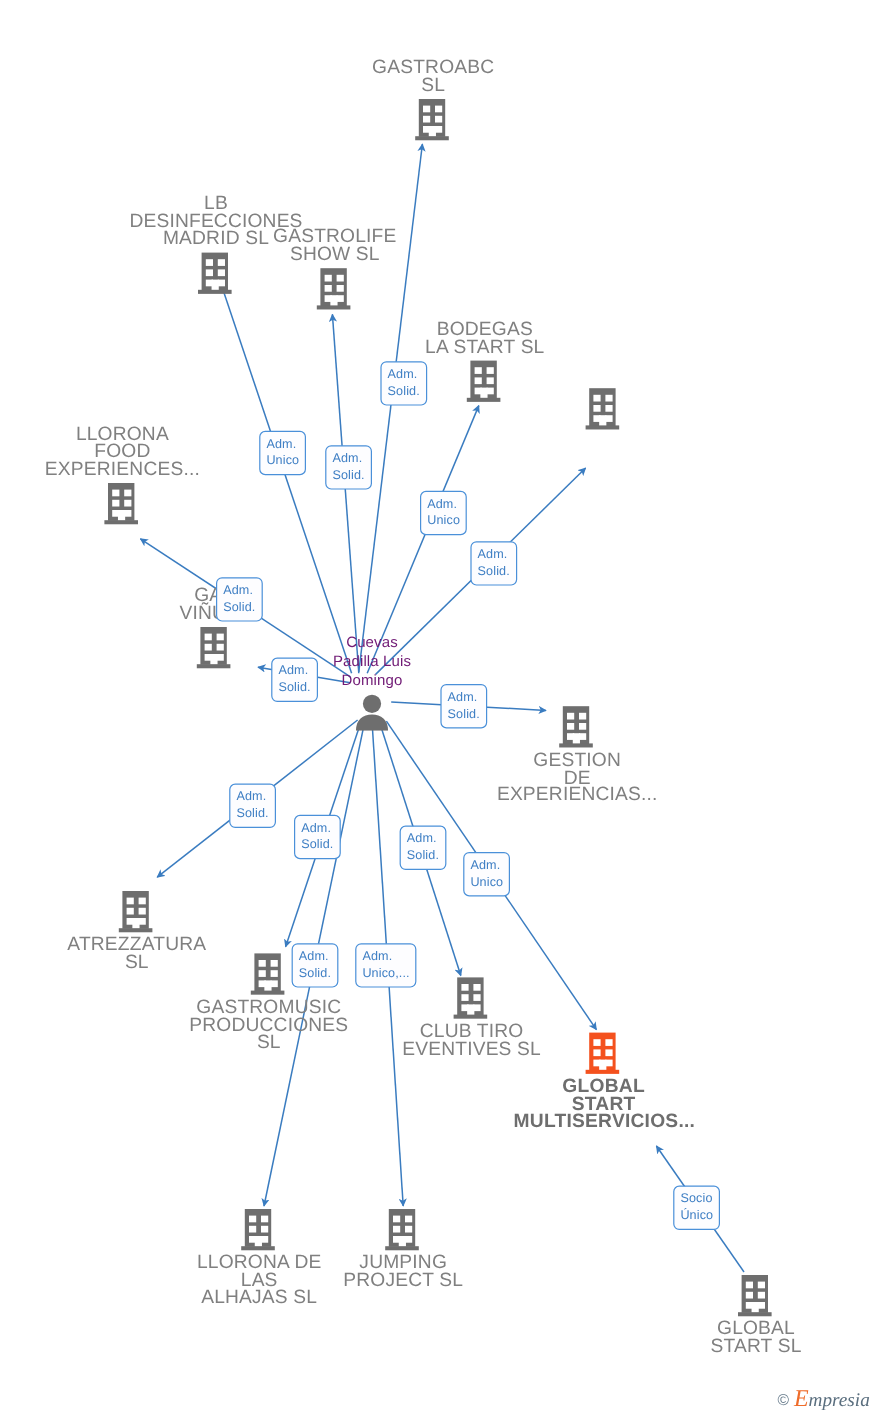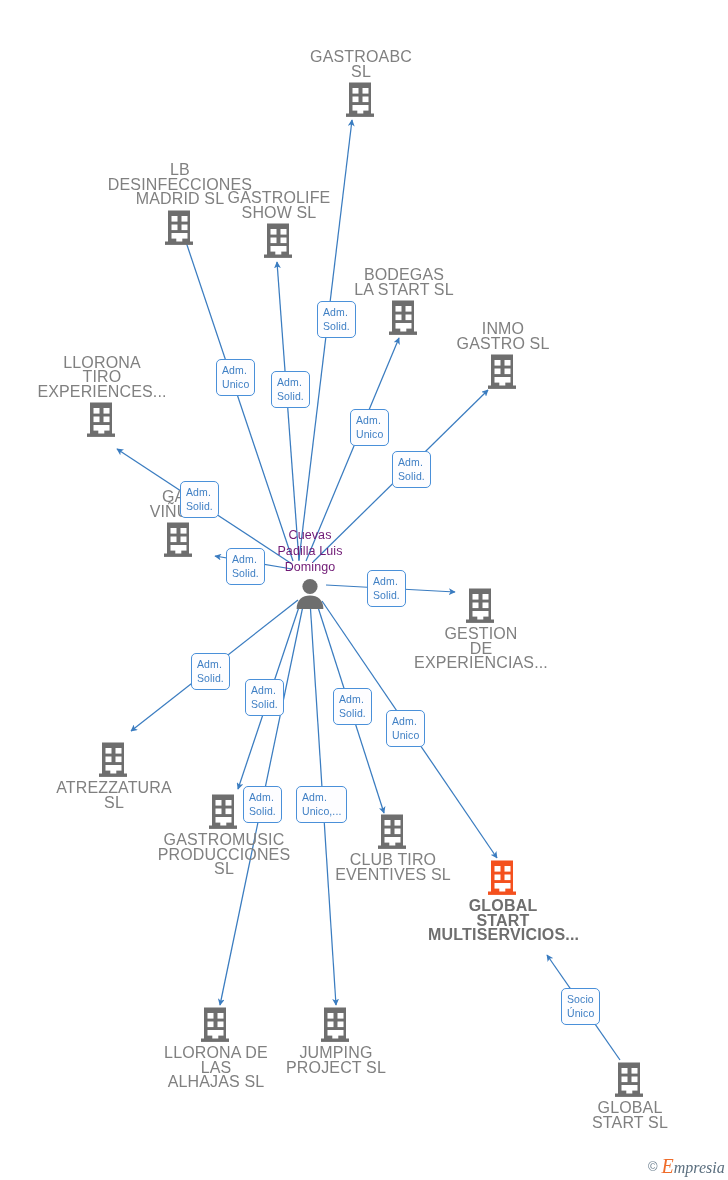--- a/index.html
+++ b/index.html
@@ -197,37 +197,35 @@
             <rect x="17.5" y="7" width="6" height="5.6" fill="#fff"></rect>
             <rect x="7.5" y="15.5" width="6" height="5.6" fill="#fff"></rect>
             <rect x="17.5" y="15.5" width="6" height="5.6" fill="#fff"></rect>
             <rect x="7.5" y="24" width="6" height="5.6" fill="#fff"></rect>
             <rect x="17.5" y="24" width="6" height="5.6" fill="#fff"></rect>
             <rect x="12.3" y="24" width="6" height="9" fill="#fff"></rect>
             <rect x="1" y="32.5" width="28" height="3.4" fill="#6e6e6e"></rect>
           </svg></span>
       </div>
       <div class="node" style="left: 503px; top: 322px;">
-        <span class="node-label above">INMO
-GASTRO  SL</span>
         <span class="node-icon"><svg width="33" height="38" viewBox="0 0 33 38">
             <rect x="4" y="1.5" width="22" height="31.5" fill="#6e6e6e"></rect>
             <rect x="7.5" y="7" width="6" height="5.6" fill="#fff"></rect>
             <rect x="17.5" y="7" width="6" height="5.6" fill="#fff"></rect>
             <rect x="7.5" y="15.5" width="6" height="5.6" fill="#fff"></rect>
             <rect x="17.5" y="15.5" width="6" height="5.6" fill="#fff"></rect>
             <rect x="7.5" y="24" width="6" height="5.6" fill="#fff"></rect>
             <rect x="17.5" y="24" width="6" height="5.6" fill="#fff"></rect>
             <rect x="12.3" y="24" width="6" height="9" fill="#fff"></rect>
             <rect x="1" y="32.5" width="28" height="3.4" fill="#6e6e6e"></rect>
           </svg></span>
       </div>
       <div class="node" style="left: 102px; top: 355.5px;">
         <span class="node-label above">LLORONA
-TIRO
+FOOD
 EXPERIENCES...</span>
         <span class="node-icon"><svg width="33" height="38" viewBox="0 0 33 38">
             <rect x="4" y="1.5" width="22" height="31.5" fill="#6e6e6e"></rect>
             <rect x="7.5" y="7" width="6" height="5.6" fill="#fff"></rect>
             <rect x="17.5" y="7" width="6" height="5.6" fill="#fff"></rect>
             <rect x="7.5" y="15.5" width="6" height="5.6" fill="#fff"></rect>
             <rect x="17.5" y="15.5" width="6" height="5.6" fill="#fff"></rect>
             <rect x="7.5" y="24" width="6" height="5.6" fill="#fff"></rect>
             <rect x="17.5" y="24" width="6" height="5.6" fill="#fff"></rect>
             <rect x="12.3" y="24" width="6" height="9" fill="#fff"></rect>

